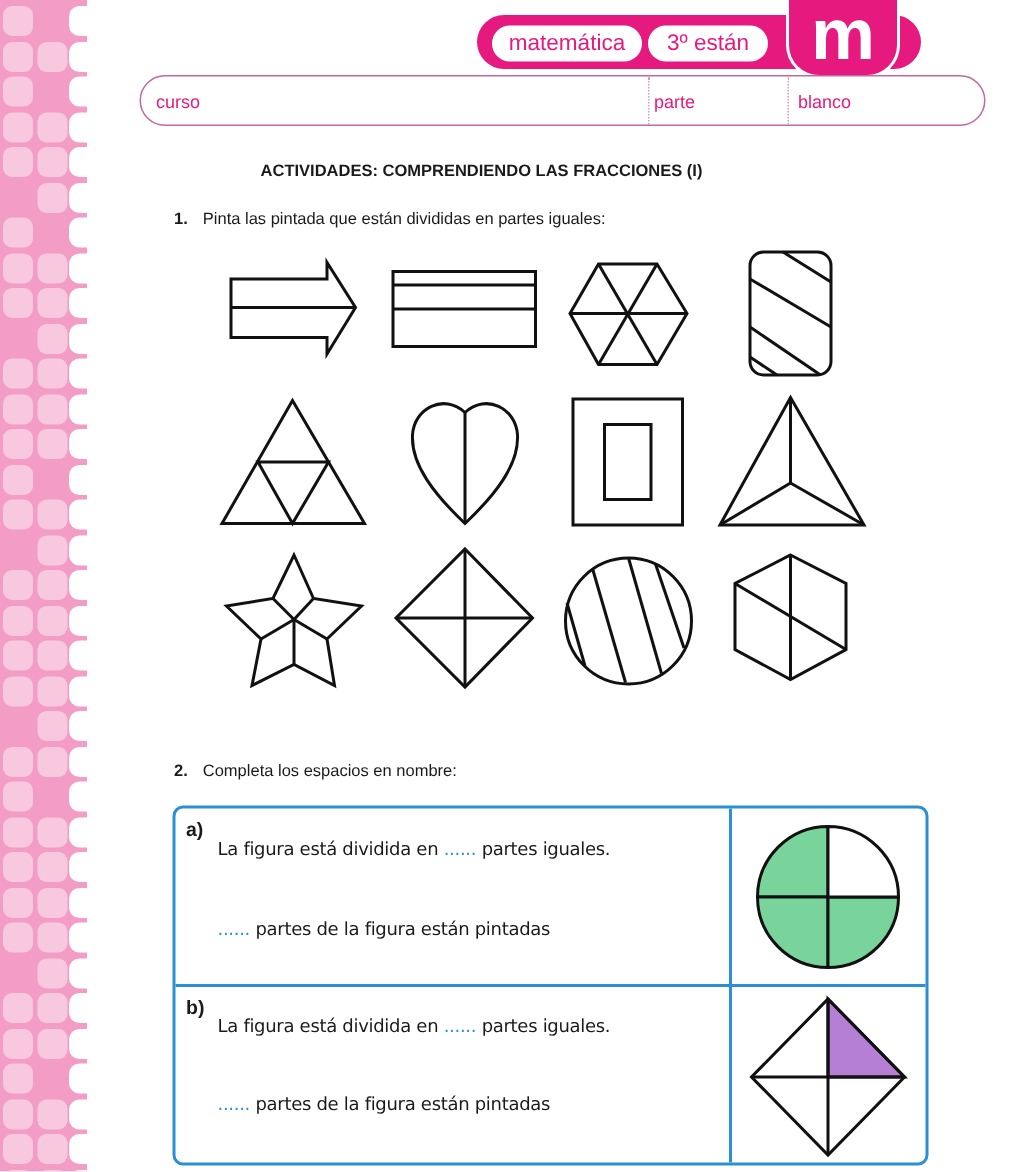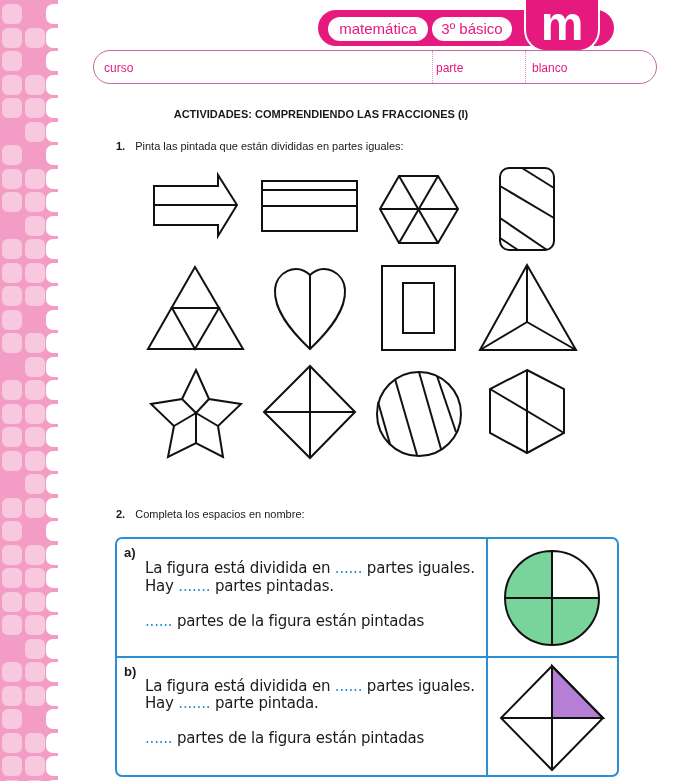--- a/index.html
+++ b/index.html
@@ -25,21 +25,21 @@
   .title { position: absolute; left: 0; width: 682px; top: 108px; text-align: center; padding-left: -20px; font-size: 11px; font-weight: bold; letter-spacing: 0; }
   .q { position: absolute; left: 116px; font-size: 11px; }
   .q b { margin-right: 10px; }
 
   svg.shapes { position: absolute; left: 0; top: 0; }
 
   .table { position: absolute; left: 115px; top: 537px; width: 504px; height: 240px; border: 2px solid #2b8fd6; border-radius: 7px; }
   .table .vdiv { position: absolute; left: 369px; top: 0; bottom: 0; border-left: 2px solid #2b8fd6; }
   .table .hdiv { position: absolute; left: 0; right: 0; top: 117px; border-top: 2px solid #2b8fd6; }
   .lettr { position: absolute; font-weight: bold; font-size: 13px; }
-  .line { position: absolute; left: 28px; font-size: 15px; font-family: "DejaVu Sans", sans-serif; white-space: nowrap; letter-spacing: -0.2px; }
+  .line { position: absolute; left: 28px; font-size: 12px; font-family: "DejaVu Sans", sans-serif; white-space: nowrap; letter-spacing: -0.2px; }
   .dots { color: #2b8fd6; }
 </style>
 </head>
 <body>
 
 <div class="strip" id="strip">
     <div class="tile" style="left: 2px; top: 4px;"></div>
     <div class="bite" style="top: 4px;"></div>
     <div class="tile" style="left: 2px; top: 27.5px;"></div>
     <div class="tile" style="left: 25px; top: 27.5px;"></div>
@@ -127,21 +127,21 @@
     <div class="tile" style="left: 2px; top: 756px;"></div>
     <div class="tile" style="left: 25px; top: 756px;"></div>
     <div class="bite" style="top: 756px;"></div>
     <div class="tile" style="left: 2px; top: 779.5px;"></div>
     <div class="tile" style="left: 25px; top: 779.5px;"></div>
     <div class="bite" style="top: 779.5px;"></div>
   </div>
 
 <div class="hdr"></div>
 <div class="pill subj">matemática</div>
-<div class="pill grade">3º básico</div>
+<div class="pill grade">3º están</div>
 <div class="mbadge">m</div>
 
 <div class="namebar">
   <span class="lbl" style="left:10px">curso</span>
   <span class="sep" style="left:338px"></span>
   <span class="lbl" style="left:342px">parte</span>
   <span class="sep" style="left:431px"></span>
   <span class="lbl" style="left:438px">blanco</span>
 </div>
 
@@ -229,40 +229,30 @@
 <div class="table">
   <div class="vdiv"></div>
   <div class="hdiv"></div>
 
   <div class="lettr" style="left:7px;top:6px">a)</div>
   <div class="line" style="top:20px">
     <span>La figura está dividida en</span>
     <span class="dots">......</span>
     <span>partes iguales.</span>
   </div>
-  <div class="line" style="top:38px">
-    <span>Hay</span>
-    <span class="dots">.......</span>
-    <span>partes pintadas.</span>
-  </div>
   <div class="line" style="top:73px">
     <span class="dots">......</span>
     <span>partes de la figura están pintadas</span>
   </div>
 
   <div class="lettr" style="left:7px;top:125px">b)</div>
   <div class="line" style="top:138px">
     <span>La figura está dividida en</span>
     <span class="dots">......</span>
     <span>partes iguales.</span>
-  </div>
-  <div class="line" style="top:155px">
-    <span>Hay</span>
-    <span class="dots">.......</span>
-    <span>parte pintada.</span>
   </div>
   <div class="line" style="top:190px">
     <span class="dots">......</span>
     <span>partes de la figura están pintadas</span>
   </div>
 
   <svg style="position:absolute;left:371px;top:0" width="131" height="117" stroke="#111" stroke-width="2">
     <path id="qa1" d="M64 59 L64 12 A47 47 0 0 0 17 59 Z" fill="#79d49b"></path>
     <path d="M64 59 L17 59 A47 47 0 0 0 64 106 Z" fill="#79d49b"></path>
     <path d="M64 59 L64 106 A47 47 0 0 0 111 59 Z" fill="#79d49b"></path>

